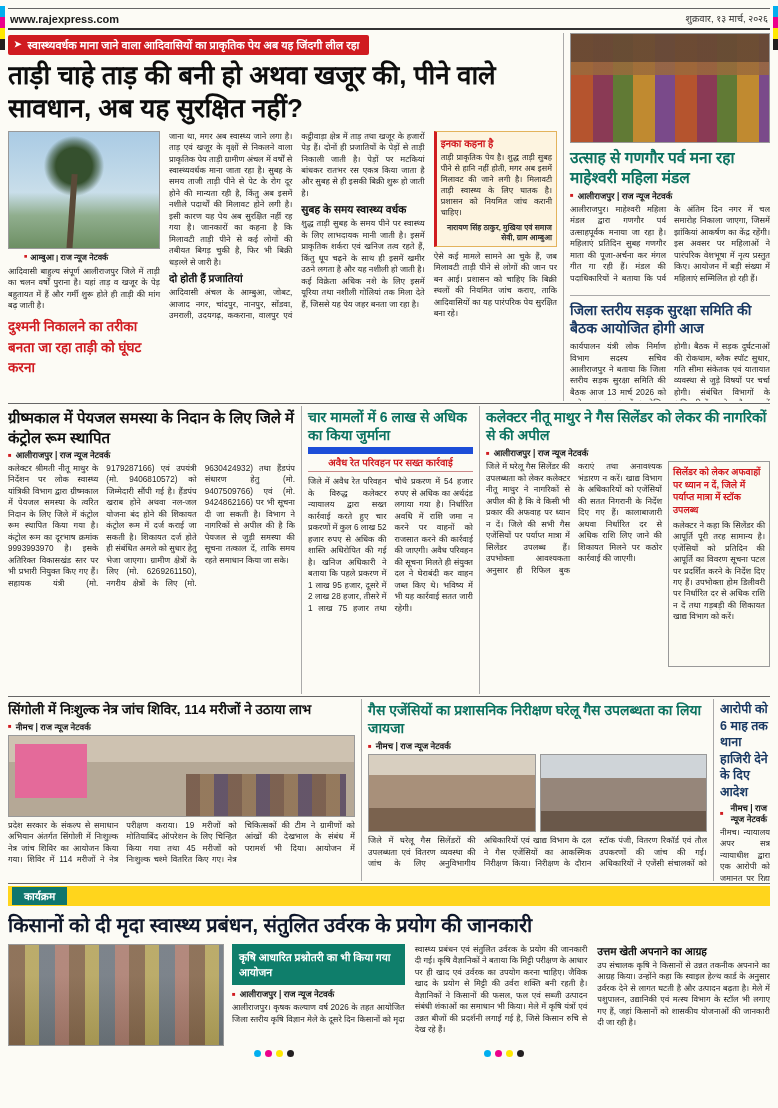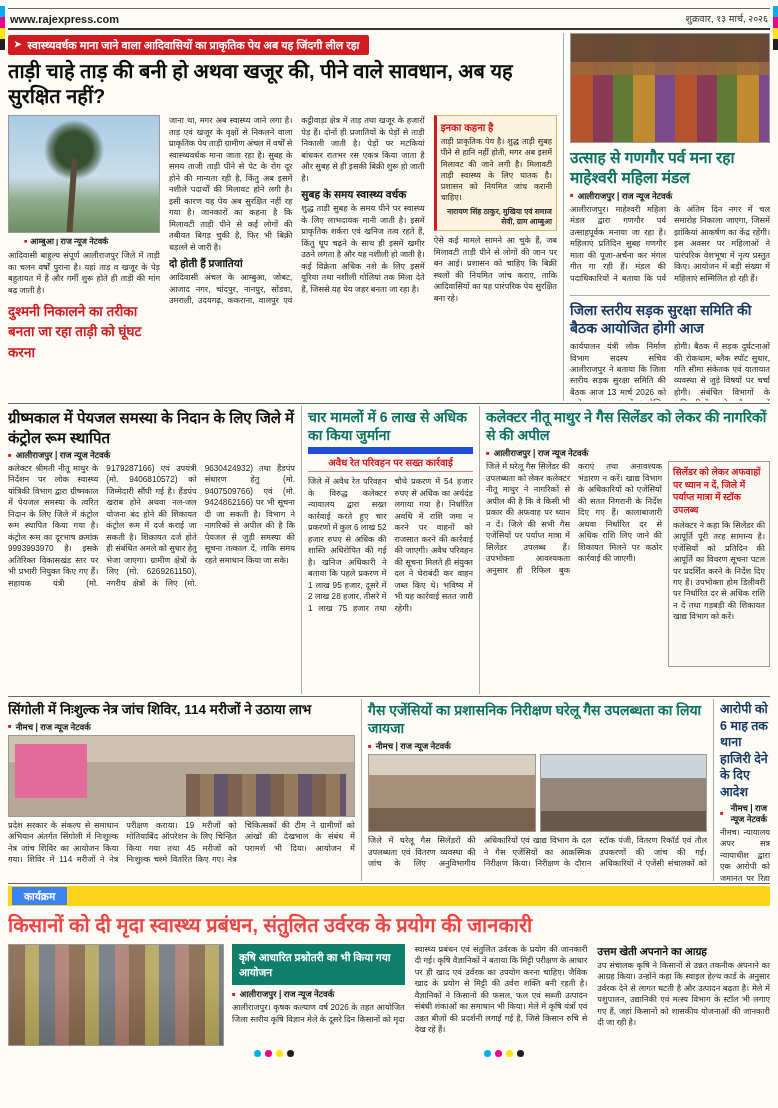--- a/index.html
+++ b/index.html
@@ -42,21 +42,21 @@
   .photo { width:100%; border:1px solid #999; position:relative; overflow:hidden; }
   .caption { font-size:8px; font-weight:bold; margin:2px 16px 4px; display:flex; gap:3px; align-items:center; }
   .caption .mark { color:#d01b20; font-size:5.5px; }
 
   
   .lead-row { display:flex; height:368px; overflow:hidden; }
   .lead { width:556px; padding-right:6px; border-right:1px solid #aaa; }
   .kicker { background:#d01b20; color:#fff; font-size:11px; font-weight:bold; padding:2px 10px 3px 6px;
             display:inline-flex; gap:6px; align-items:center; border-radius:2px; }
   .kicker .arrow { font-size:9px; }
-  .lead-headline { font-size:20px; line-height:1.27; color:#0d0d0d; font-weight:bold; margin:4px 0 6px; }
+  .lead-headline { font-size:26px; line-height:1.27; color:#0d0d0d; font-weight:bold; margin:4px 0 6px; }
   .lead-content { display:flex; gap:9px; height:272px; overflow:hidden; }
   .lead-figure { width:152px; flex-shrink:0; }
   .photo-palms { height:118px; background:linear-gradient(180deg,#aacbe4 0%,#c9deea 52%,#90ae8e 72%,#6d8f63 100%); }
   .photo-palms::before { content:""; position:absolute; left:34px; top:4px; width:62px; height:60px;
       background:radial-gradient(circle,#35502e 0 42%, rgba(53,80,46,.5) 58%, transparent 70%); }
   .photo-palms::after { content:""; position:absolute; left:60px; top:42px; width:6px; height:76px; background:#5a4a38; transform:rotate(4deg); }
   .side-note { color:#d01b20; font-weight:bold; font-size:13.5px; line-height:1.5; margin-top:6px; }
   .lead-body { flex:1; column-count:3; column-gap:9px; height:100%; overflow:hidden; }
   .quote-box { break-inside:avoid; -webkit-column-break-inside:avoid; background:#fdf4e0; border:1px solid #e3b35c;
                border-left:3px solid #d01b20; padding:4px; margin:3px 0 4px; }
@@ -104,23 +104,23 @@
   .photos-row { display:flex; gap:4px; }
   .photo-inspect1 { height:78px; flex:1; background:linear-gradient(180deg,#d8cfc0 0 26%,#a8907a 26% 70%,#7a624e 70%); }
   .photo-inspect2 { height:78px; flex:1; background:linear-gradient(180deg,#cfd4d8 0 30%,#96867a 30% 74%,#6a584a 74%); }
   .inspect-body { column-count:3; column-gap:8px; height:44px; overflow:hidden; margin-top:3px; }
   .a-warrant { flex:1; padding-left:6px; }
   .h-navy2 { color:#1b3a63; font-size:12.5px; line-height:1.32; margin:2px 0; font-weight:bold; }
   .warrant-body { height:118px; overflow:hidden; }
 
   
   .program-strip { background:#ffd51c; display:flex; align-items:center; gap:10px; padding:2px 4px; margin-top:2px; height:20px; }
-  .program-label { background:#3b82f6; color:#fff; font-weight:bold; font-size:10.5px; padding:2px 12px; }
+  .program-label { background:#0f766e; color:#fff; font-weight:bold; font-size:10.5px; padding:2px 12px; }
   .program-text { color:#c41a1f; font-weight:bold; font-size:12.5px; }
-  .bottom-headline { color:#ef4444; font-size:20px; font-weight:bold; margin:5px 0 6px; white-space:nowrap; overflow:hidden; }
+  .bottom-headline { color:#0f172a; font-size:20px; font-weight:bold; margin:5px 0 6px; white-space:nowrap; overflow:hidden; }
   .bottom-content { display:flex; gap:8px; height:102px; overflow:hidden; }
   .photo-fair { width:216px; height:100%; flex-shrink:0;
       background:repeating-linear-gradient(90deg,rgba(122,60,40,.55) 0 16px,rgba(205,160,60,.5) 16px 30px,rgba(80,80,125,.5) 30px 46px,rgba(190,80,90,.45) 46px 60px),
       linear-gradient(180deg,#aab89a 0 30%,#7a8a68 100%); }
   .bottom-body { flex:1; column-count:3; column-gap:10px; overflow:hidden; }
   .teal-box { background:#0f7e6b; color:#fff; font-weight:bold; font-size:10.5px; line-height:1.4; padding:6px 7px;
               break-inside:avoid; -webkit-column-break-inside:avoid; margin-bottom:3px; }
 
   .reg-dots { display:flex; justify-content:center; gap:190px; margin-top:4px; }
   .dots { display:flex; gap:4px; }

